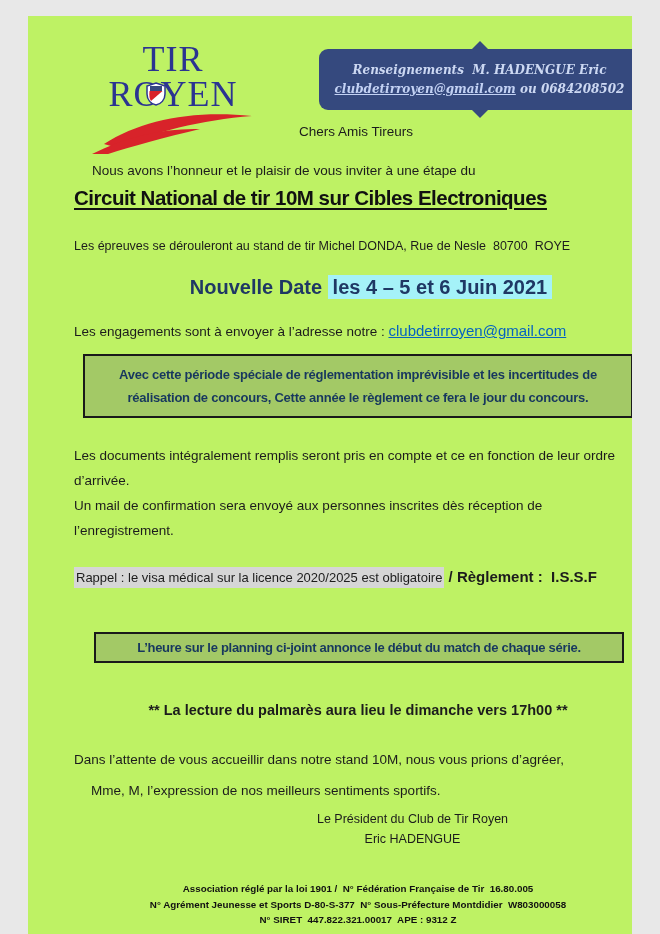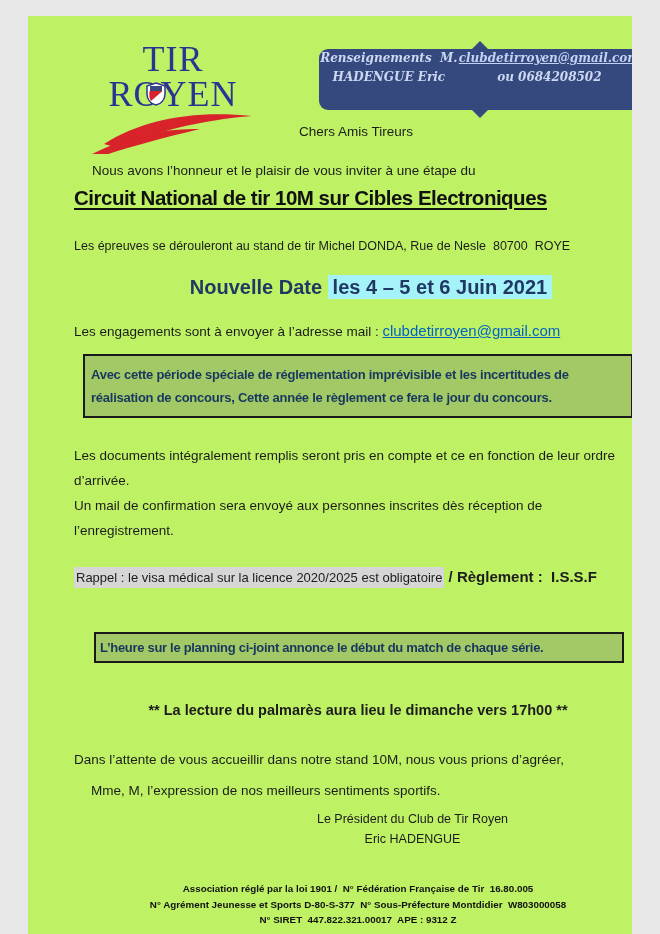--- a/index.html
+++ b/index.html
@@ -26,21 +26,21 @@
     font-family: "Liberation Serif", serif;
     font-size: 36px; line-height: 36px; color: #2b3491; letter-spacing: 1px;
     position: relative; z-index: 2;
   }
   .logo-shield { position: absolute; left: 48px; top: 40px; z-index: 3; }
   .logo-swoosh { position: absolute; left: -6px; top: 52px; z-index: 1; }
 
   .contact-box {
     left: 291px; top: 33px; width: 321px; height: 61px;
     background: #35497e; border-radius: 9px;
-    display: flex; flex-direction: row; justify-content: center;
+    display: flex; flex-direction: column; justify-content: center;
     text-align: center;
     font-family: "DejaVu Serif", serif; font-style: italic; font-weight: bold;
     font-size: 12px; line-height: 19px; color: #ccd8f2;
   }
   .contact-box::before, .contact-box::after {
     content: ""; position: absolute; left: 50%; transform: translateX(-50%);
     border-left: 8px solid transparent; border-right: 8px solid transparent;
   }
   .contact-box::before { top: -8px; border-bottom: 8px solid #35497e; }
   .contact-box::after  { bottom: -8px; border-top: 8px solid #35497e; }
@@ -65,21 +65,21 @@
     font-size: 20px; font-weight: bold; color: #1f3864; }
   .date-value { background: #a5f2f8; padding: 1px 5px; }
 
   .engagements { left: 46px; top: 306px; font-size: 13.5px; }
   .engagements .mail-link {
     color: #0563c1; text-decoration: underline; font-size: 15px; cursor: pointer;
   }
 
   .notice-box {
     background: #a3c966; border: 2px solid #1a1a1a;
-    color: #17375e; font-weight: bold;
+    text-align: center; color: #17375e; font-weight: bold;
     font-size: 13px; letter-spacing: -0.25px; line-height: 23px;
   }
   .notice-box-1 { left: 55px; top: 338px; width: 550px; padding: 7px 6px; }
   .notice-box-2 { left: 66px; top: 616px; width: 530px; padding: 2px 4px;
     letter-spacing: -0.3px; }
 
   .para { left: 46px; top: 0; width: 560px; font-size: 13.5px; line-height: 25px; }
   .para-1 { top: 427px; }
   .para-2 { top: 477px; }
 
@@ -127,21 +127,21 @@
 
   <div class="abs intro">Nous avons l’honneur et le plaisir de vous inviter à une étape du</div>
 
   <div class="abs doc-title">Circuit National de tir 10M sur Cibles Electroniques</div>
 
   <div class="abs venue pre">Les épreuves se dérouleront au stand de tir Michel DONDA, Rue de Nesle  80700  ROYE</div>
 
 
   <div class="abs date-row"><span>Nouvelle Date </span><span class="date-value">les 4 – 5 et 6 Juin 2021</span></div>
 
-  <div class="abs engagements"><span>Les engagements sont à envoyer à l’adresse mail : </span><span class="mail-link">clubdetirroyen@gmail.com</span></div>
+  <div class="abs engagements"><span>Les engagements sont à envoyer à l’adresse notre : </span><span class="mail-link">clubdetirroyen@gmail.com</span></div>
 
   <div class="abs notice-box notice-box-1">Avec cette période spéciale de réglementation imprévisible et les incertitudes de réalisation de concours, Cette année le règlement ce fera le jour du concours.</div>
 
   <div class="abs para para-1">Les documents intégralement remplis seront pris en compte et ce en fonction de leur ordre d’arrivée.</div>
 
   <div class="abs para para-2">Un mail de confirmation sera envoyé aux personnes inscrites dès réception de l’enregistrement.</div>
 
   <div class="abs rappel-row"><span class="rappel-highlight">Rappel : le visa médical sur la licence 2020/2025 est obligatoire</span><span class="rappel-bold"> / </span><span class="rappel-bold pre">Règlement :  I.S.S.F</span></div>
 
   <div class="abs notice-box notice-box-2">L’heure sur le planning ci-joint annonce le début du match de chaque série.</div>

